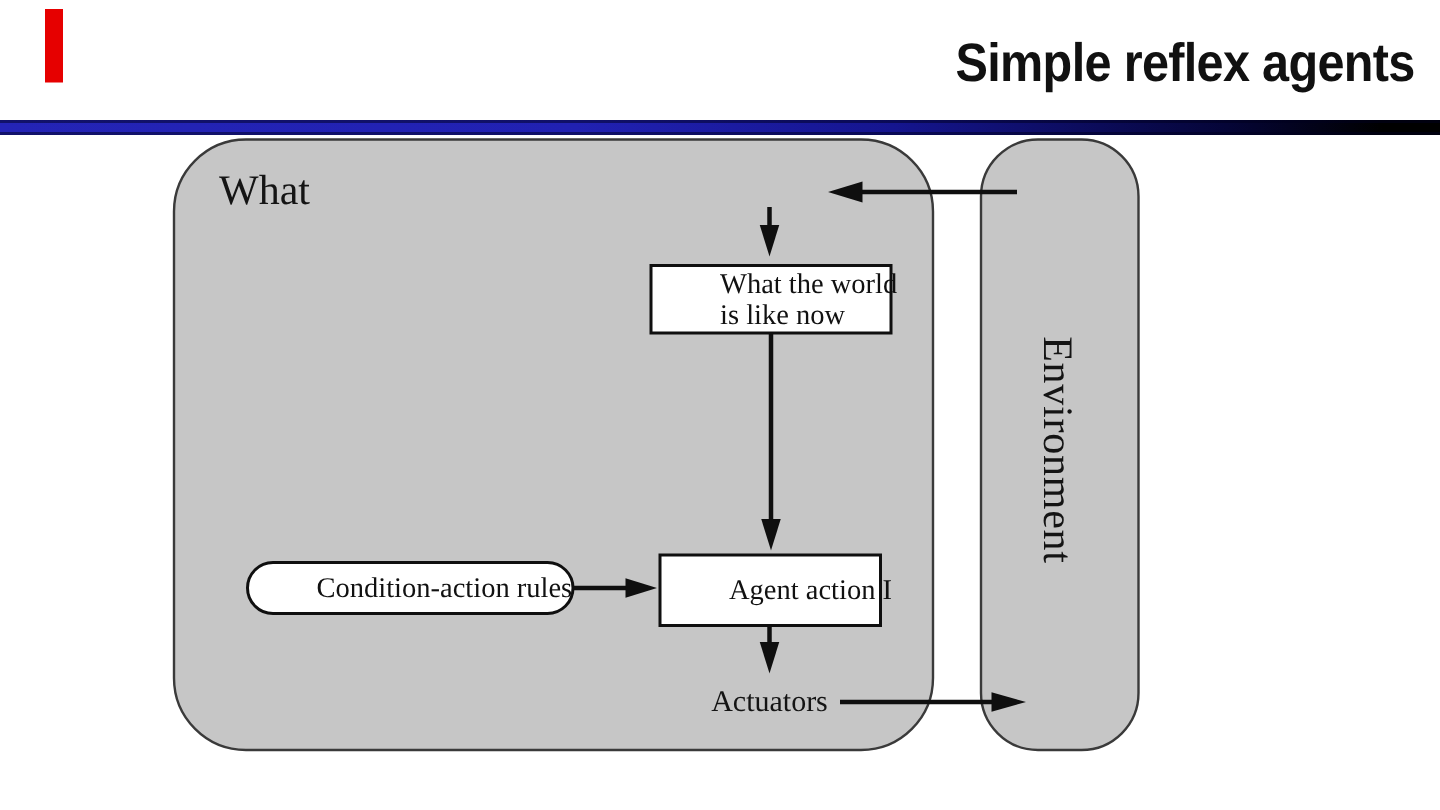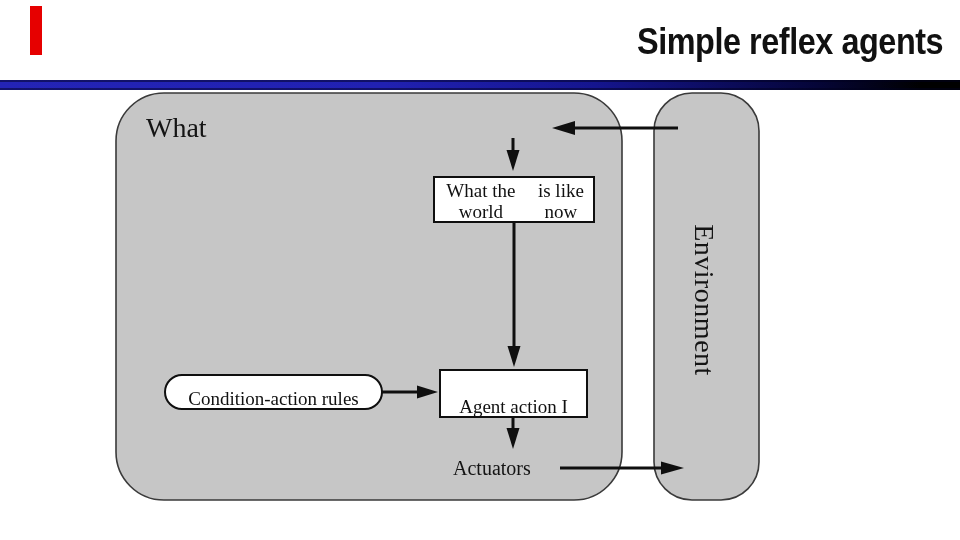--- a/index.html
+++ b/index.html
@@ -29,29 +29,30 @@
   .title .squeeze{display:inline-block;transform:scaleX(.9);letter-spacing:-.5px;}
   .rule{
     position:absolute;left:0;top:80px;width:960px;height:10px;
     background:linear-gradient(90deg,#2424b6 0%,#2121b2 40%,#15158f 62%,#050538 85%,#000000 96%);
     box-shadow:inset 0 2px 0 rgba(0,0,30,.5), inset 0 -2px 0 rgba(0,0,30,.5);
   }
   .canvas{position:absolute;left:0;top:0;width:960px;height:540px;}
   .lbl{position:absolute;color:var(--diagram_text);}
   .agent-lbl{left:146px;top:112px;font-size:28px;}
   .sensors-lbl{left:458px;top:116px;width:110px;text-align:center;font-size:20px;}
-  .actuators-lbl{left:453px;top:457px;width:120px;font-size:20px;}
+  .actuators-lbl{left:453px;top:457px;width:120px;text-align:center;font-size:20px;}
   .env-lbl{
     left:621px;top:286px;width:170px;height:28px;text-align:center;
     font-size:28px;letter-spacing:.5px;transform:rotate(90deg);
   }
   .node-text{
-    position:absolute;display:flex;align-items:flex-end;
+    position:absolute;display:flex;flex-direction:column;align-items:flex-start;
     justify-content:center;text-align:center;font-size:19px;line-height:21px;
     color:#111;
+    padding-left:46px;
   }
   .world-text{left:434px;top:177px;width:160px;height:45px;}
   .action-text{left:440px;top:370px;width:147px;height:47px;}
   .rules-lbl{left:165px;top:375px;width:217px;height:34px;font-size:19px;}
   .arrow-line{stroke:var(--arrow);stroke-width:3;}
   .arrow-head{fill:var(--arrow);}
   .big-box{fill:var(--box_fill);stroke:var(--box_border);stroke-width:1.6;}
   .node-box{fill:var(--node_fill);stroke:var(--node_border);stroke-width:2;}
 </style>
 </head>

